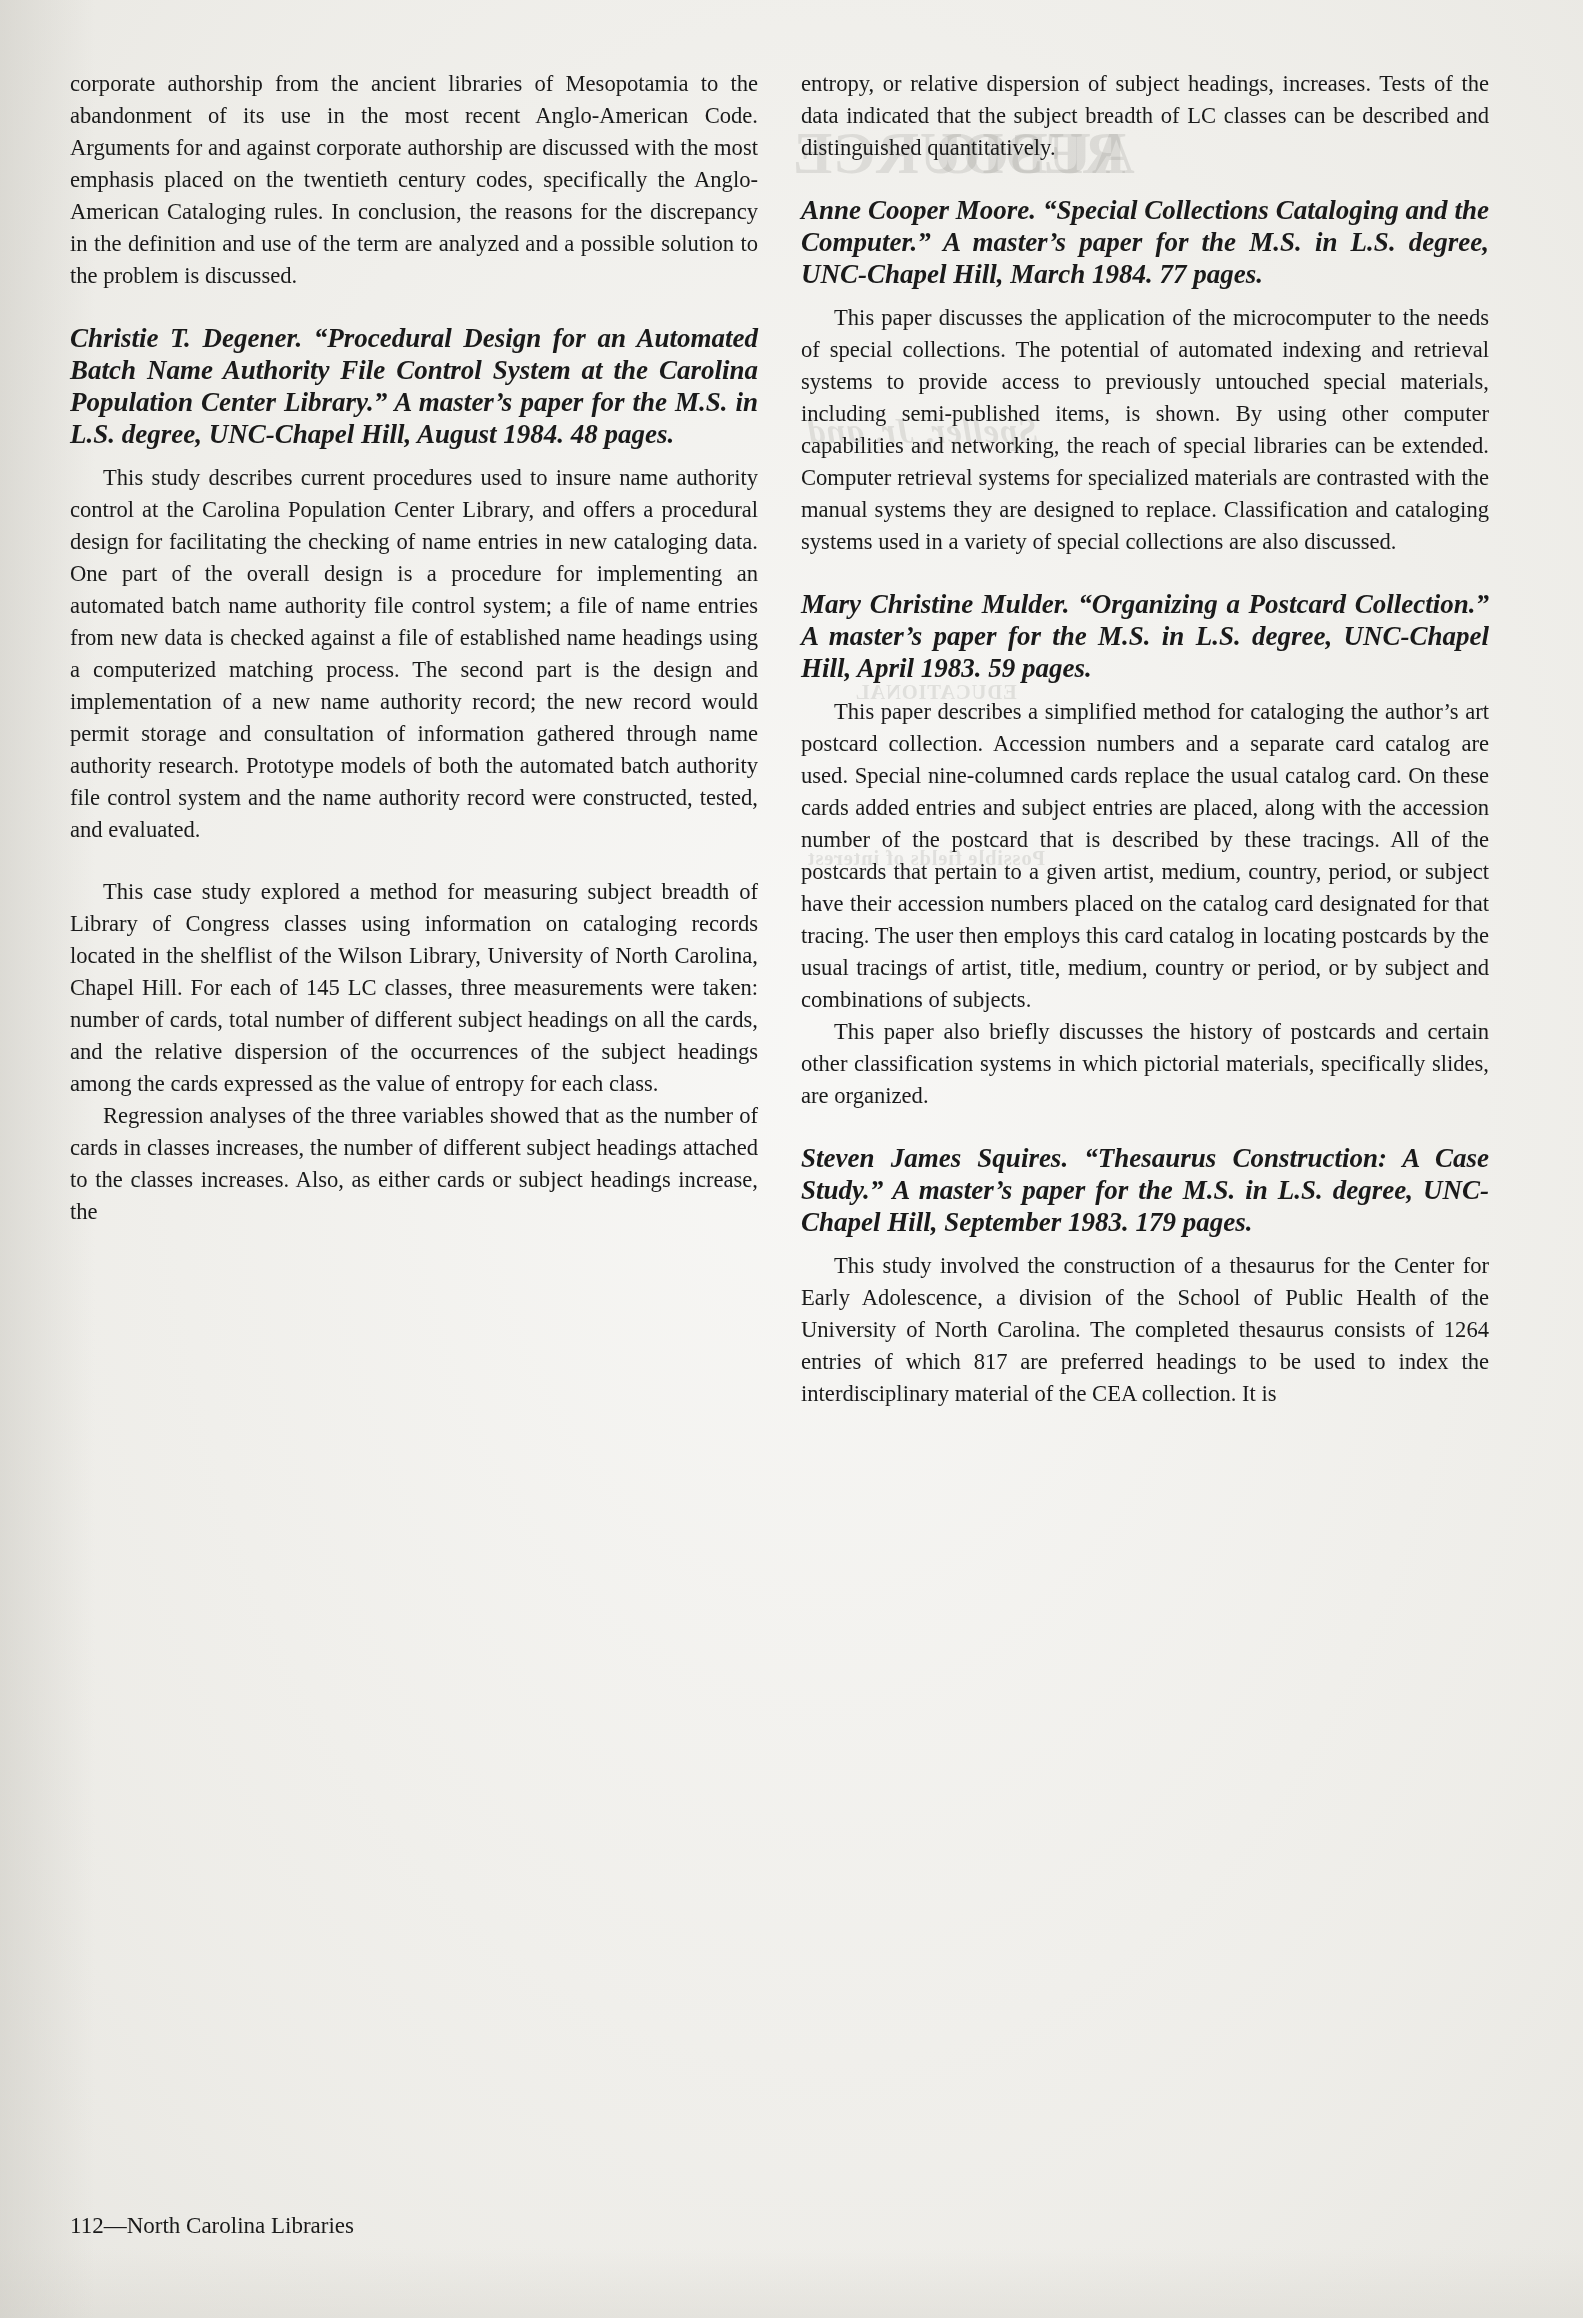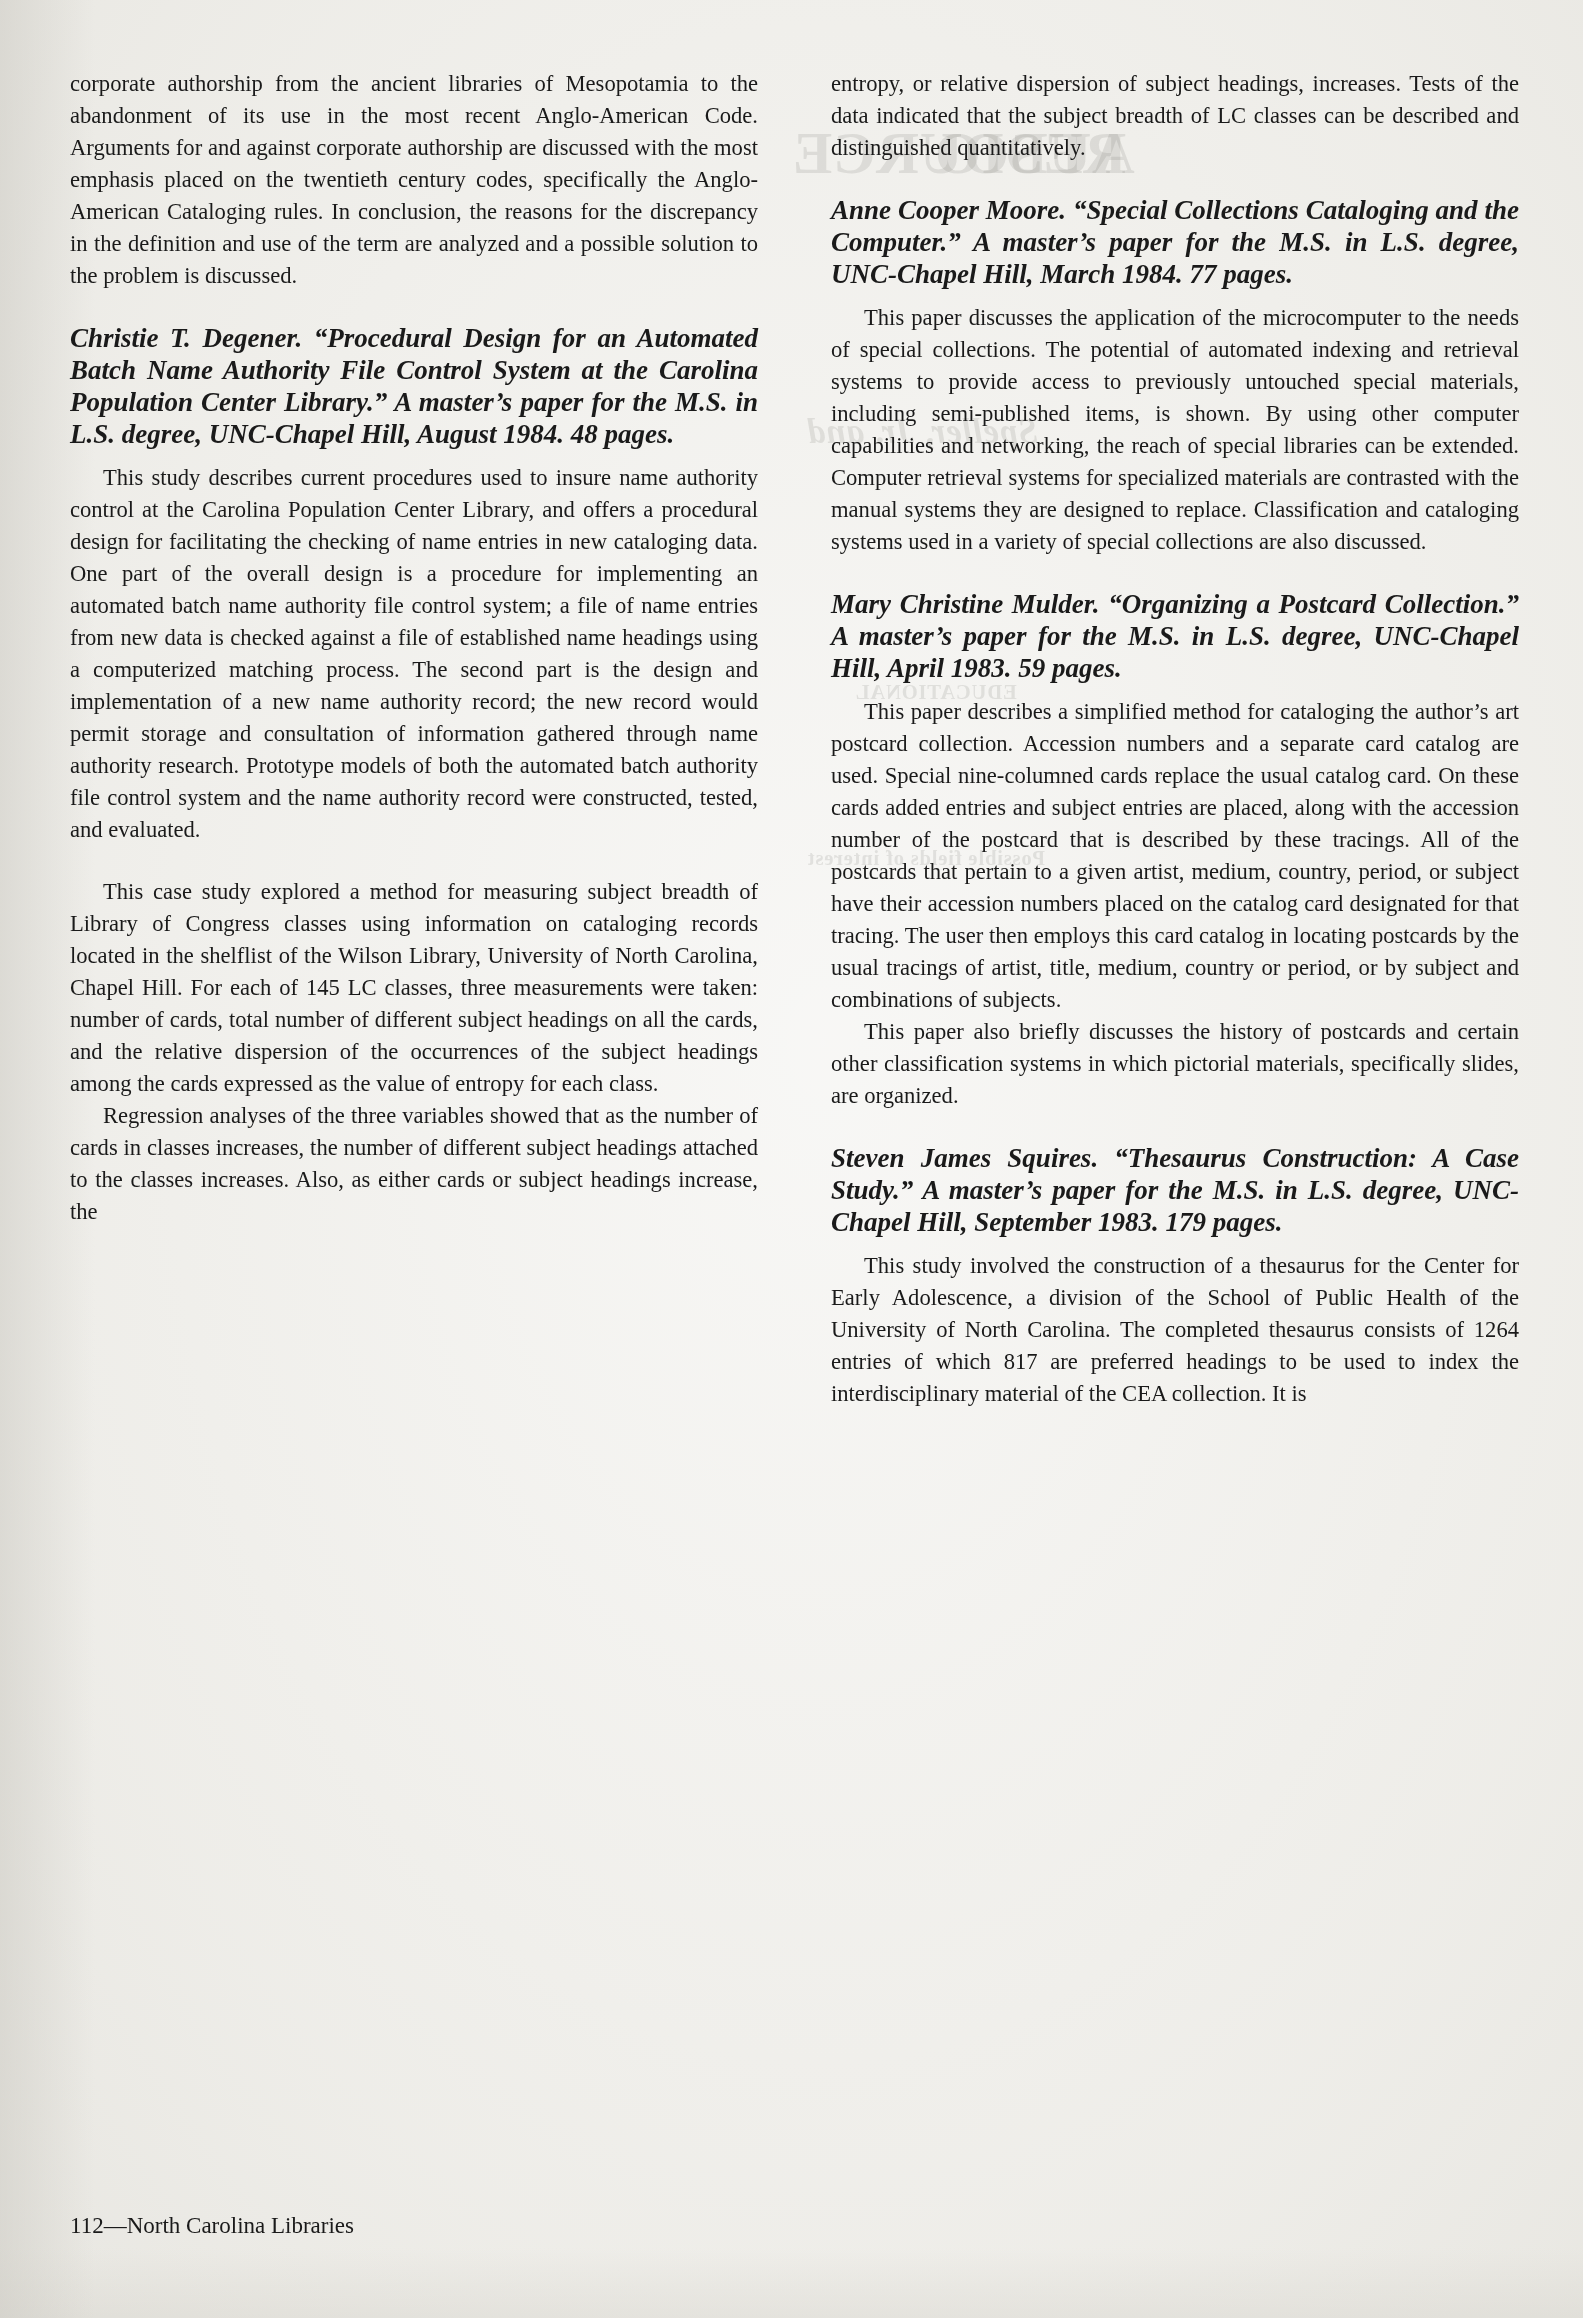--- a/index.html
+++ b/index.html
@@ -49,21 +49,21 @@
 
   .content {
     position: absolute;
     left: 70px;
     top: 68px;
     width: 1449px;
   }
 
   .columns {
     display: flex;
-    gap: 73px;
+    gap: 43px;
   }
   .col {
     width: 688px;
   }
 
   p {
     margin: 0;
     font-size: 22.6px;
     line-height: 32px;
     text-align: justify;

